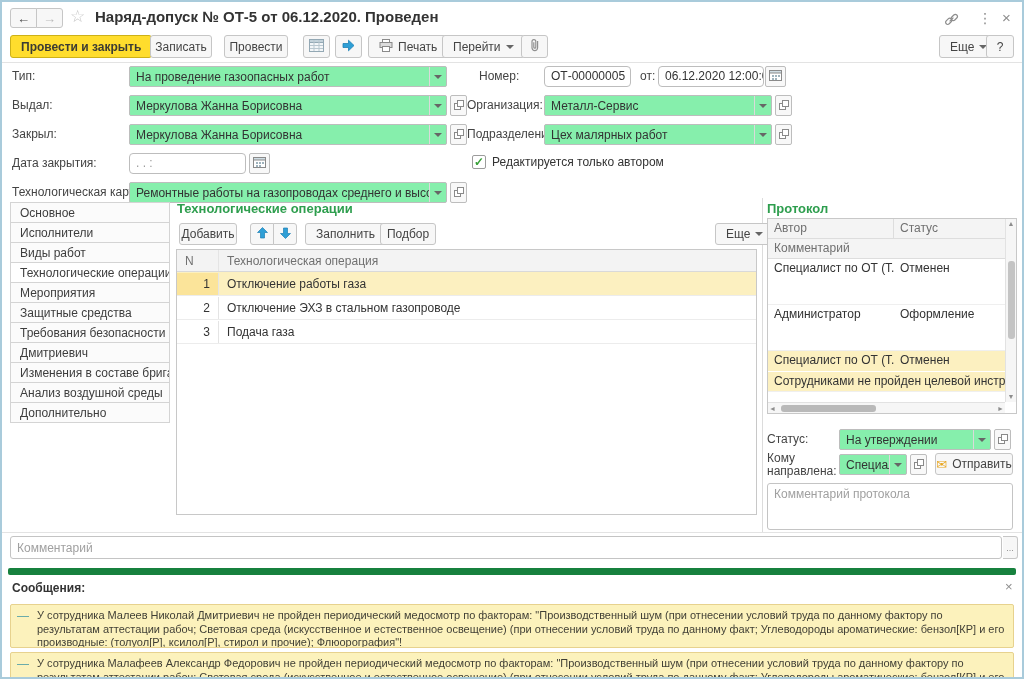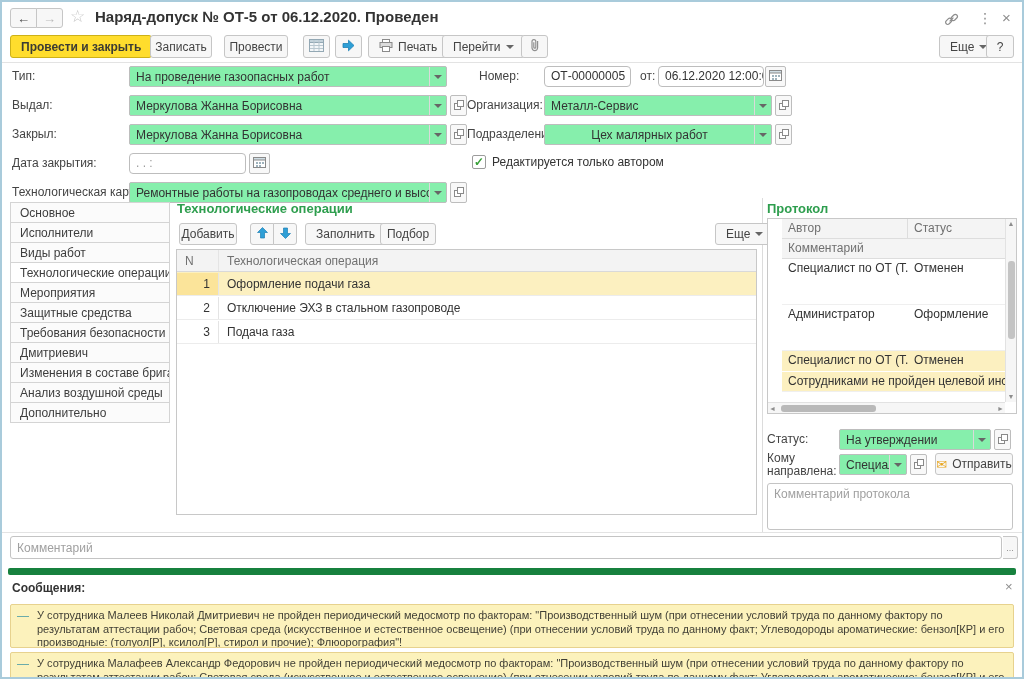--- a/index.html
+++ b/index.html
@@ -64,21 +64,21 @@
   .t-head { display:flex; height:22px; background:#f3f3f3; border-bottom:1px solid #d9d9d9;
     color:#707070; }
   .t-row { display:flex; height:24px; border-bottom:1px solid #ececec; align-items:center; }
   .c-n { width:42px; text-align:right; padding:0 8px 0 0; border-right:1px solid #e4e4e4;
     line-height:22px; flex-shrink:0; }
   .c-op { flex:1; padding:0 8px; line-height:22px; white-space:nowrap; overflow:hidden; }
   .t-row.sel { background:#fcf0c0; }
   .t-row.sel .c-n { background:#fbe49a; }
 
   
-  .pr-table { border:1px solid #c8c8c8; background:#fff; overflow:hidden;padding-left:14px; }
+  .pr-table { border:1px solid #c8c8c8; background:#fff; overflow:hidden; }
   .pr-h { display:flex; height:20px; background:#f4f4f4; color:#707070;
     border-bottom:1px solid #ddd; }
   .pr-author { width:126px; padding:2px 6px; border-right:1px solid #ddd;
     white-space:nowrap; overflow:hidden; }
   .pr-status { flex:1; padding:2px 6px; white-space:nowrap; overflow:hidden; }
   .pr-line { display:flex; height:20px; }
   .pr-blank { height:26px; border-bottom:1px solid #efefef; }
   .pr-line .pr-author { border-right:none; }
   .yellow { background:#fcf0c0; }
   .pr-comment { height:20px; padding:2px 6px; white-space:nowrap; overflow:hidden;
@@ -252,21 +252,21 @@
         <span class="caret-down"></span>
       </span>
   </div>
   <div class="abs sq-btn" style="left:448px; top:122px; width:17px;">
     <span><svg width="10" height="10">
           <rect x="0.5" y="3.5" width="6" height="6" fill="#fff" stroke="#8a8a8a"></rect>
           <rect x="3.5" y="0.5" width="6" height="6" fill="#fff" stroke="#8a8a8a"></rect>
         </svg></span>
   </div>
   <div class="abs fld-label" style="left:465px; top:122px;">Подразделение:</div>
-  <div class="abs combo" style="left:542px; top:122px; width:228px;text-align:center;">
+  <div class="abs combo" style="left:542px; top:122px; width:228px;">
     <span class="val">Цех малярных работ</span>
     <span class="dd">
         <span class="caret-down"></span>
       </span>
   </div>
   <div class="abs sq-btn" style="left:773px; top:122px; width:17px;">
     <span><svg width="10" height="10">
           <rect x="0.5" y="3.5" width="6" height="6" fill="#fff" stroke="#8a8a8a"></rect>
           <rect x="3.5" y="0.5" width="6" height="6" fill="#fff" stroke="#8a8a8a"></rect>
         </svg></span>
@@ -352,21 +352,21 @@
     <span class="caret-down"></span>
   </button>
 
   <div class="abs ops-table" style="left:174px; top:247px; width:581px; height:266px;">
     <div class="t-head">
       <div class="c-n" style="text-align:left; padding-left:8px;">N</div>
       <div class="c-op">Технологическая операция</div>
     </div>
     <div class="t-row sel">
       <div class="c-n">1</div>
-      <div class="c-op">Оформление подачи газа</div>
+      <div class="c-op">Отключение работы газа</div>
     </div>
     <div class="t-row">
       <div class="c-n">2</div>
       <div class="c-op">Отключение ЭХЗ в стальном газопроводе</div>
     </div>
     <div class="t-row">
       <div class="c-n">3</div>
       <div class="c-op">Подача газа</div>
     </div>
   </div>

